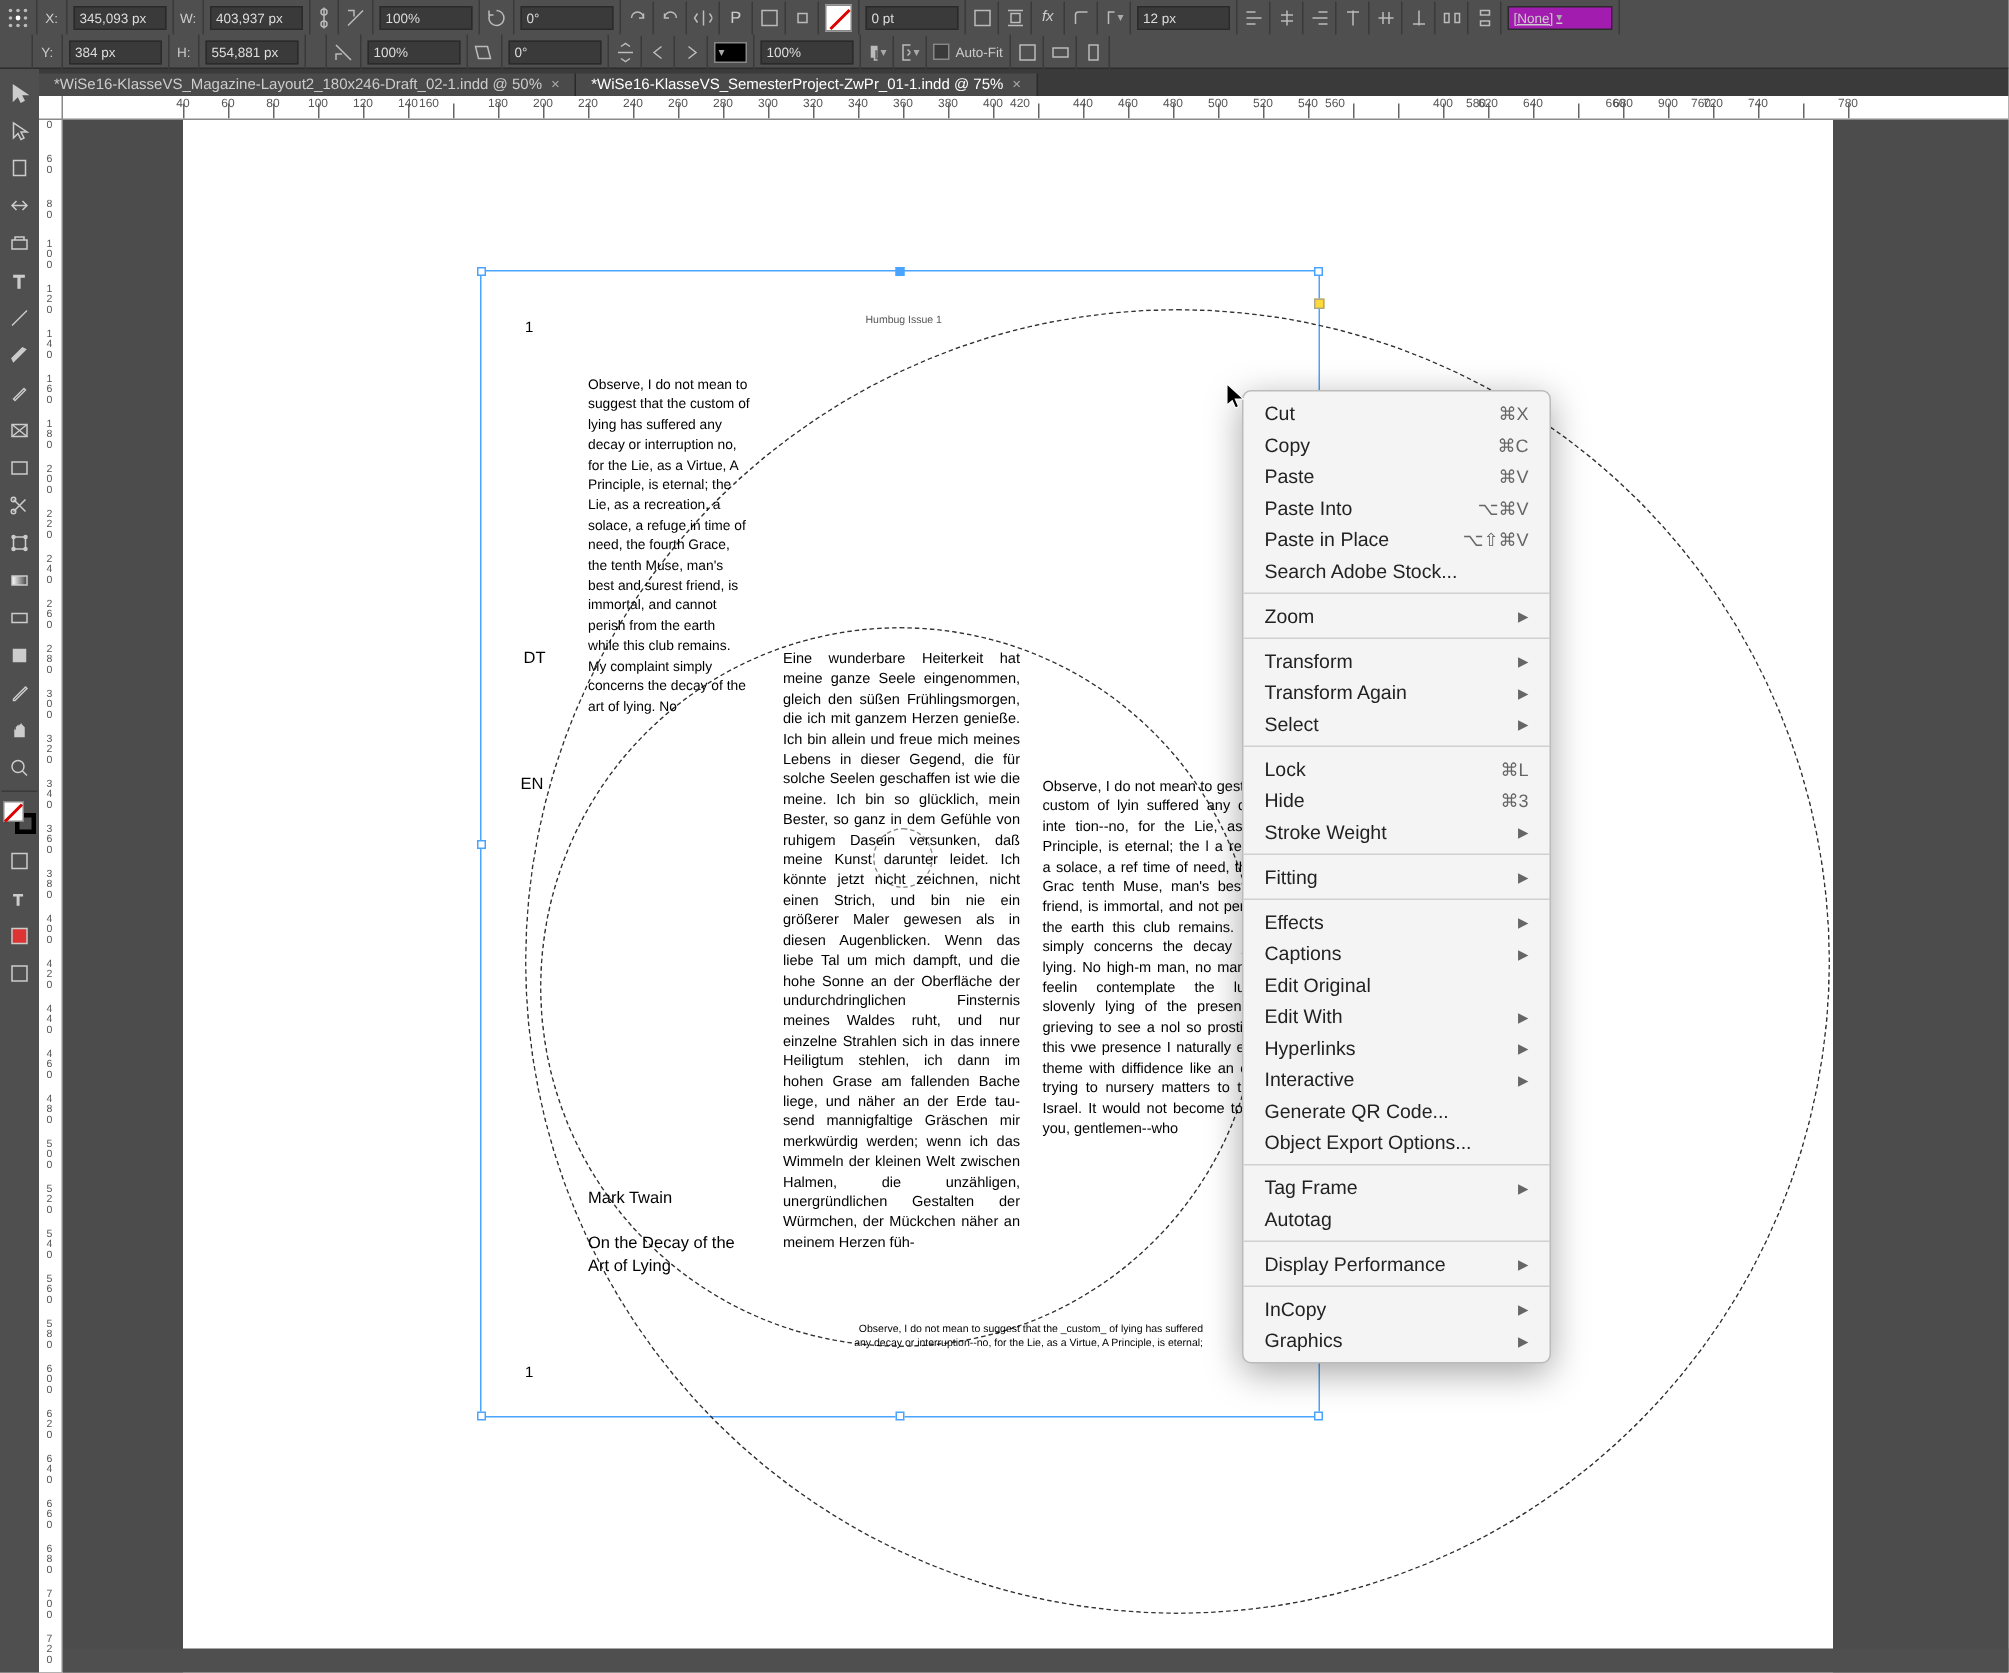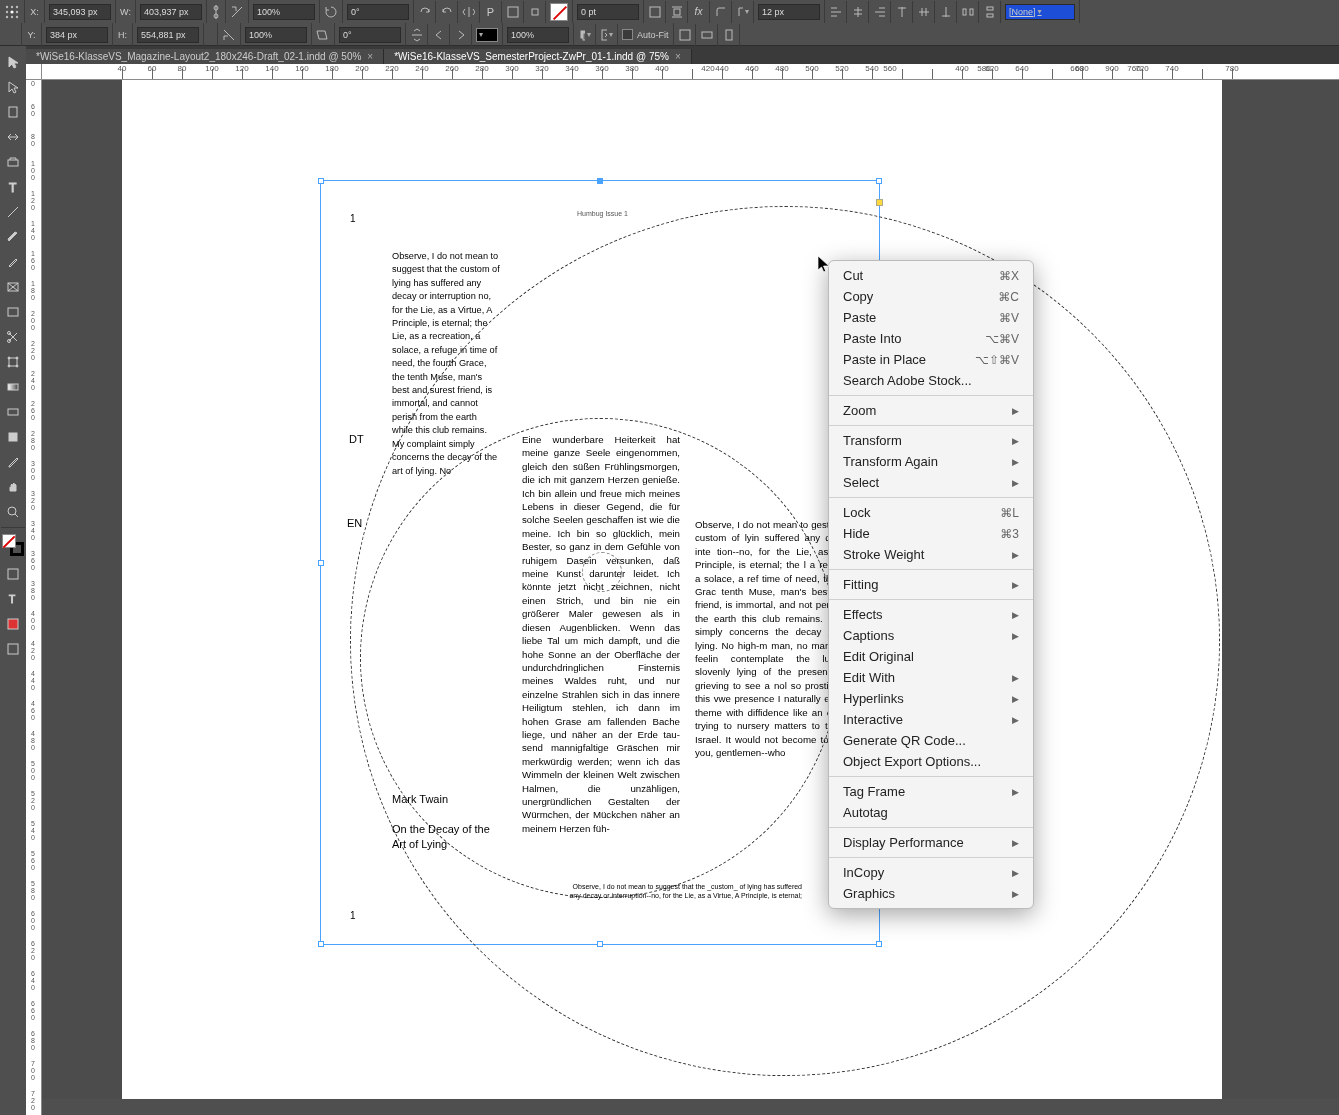--- a/index.html
+++ b/index.html
@@ -12,21 +12,21 @@
 #control-bar .cell.lbl { width: 20px; justify-content: center; }
 #control-bar input[type=text] { background: #3a3a3a; border: 1px solid #2a2a2a; color: #ddd; font-size: 9px; width: 62px; height: 16px; padding: 0 3px; }
 #control-bar .pctbox { width: 48px; }
 #control-bar .icon { width: 22px; height: 22px; display: flex; align-items: center; justify-content: center; }
 #control-bar .icon svg { stroke: #bbb; fill: none; stroke-width: 1; }
 #control-bar .dropdown-arrow::after { content: "▾"; color: #aaa; font-size: 8px; margin-left: 2px; }
 #control-bar .swatch-none { width: 18px; height: 18px; border: 1px solid #888; background: #fff; position: relative; }
 #control-bar .swatch-none::after { content: ""; position: absolute; left: -2px; right: -2px; top: 50%; border-top: 2px solid #d00; transform: rotate(-45deg); }
 #control-bar .swatch-black { width: 22px; height: 14px; background: #000; border: 1px solid #888; }
 #control-bar .checkbox { width: 11px; height: 11px; border: 1px solid #888; background: #3a3a3a; margin-right: 4px; }
-#control-bar .wide-dd { background: #1d4ed8; border: 1px solid #2a2a2a; height: 16px; width: 70px; display: flex; align-items: center; padding: 0 3px; color: #ccc; font-size: 9px; text-decoration: underline; }
+#control-bar .wide-dd { background: #a21caf; border: 1px solid #2a2a2a; height: 16px; width: 70px; display: flex; align-items: center; padding: 0 3px; color: #ccc; font-size: 9px; text-decoration: underline; }
 
 
 #tab-strip { position: absolute; top: 46px; left: 26px; right: 0; height: 18px; background: #3a3a3a; display: flex; align-items: flex-end; }
 #tab-strip .tab { font-size: 10px; color: #ccc; padding: 2px 10px; border-right: 1px solid #2a2a2a; background: #4a4a4a; }
 #tab-strip .tab.active { color: #fff; }
 #tab-strip .tab .close { margin-left: 6px; color: #aaa; cursor: pointer; }
 
 
 #toolbox { position: absolute; top: 46px; left: 0; width: 26px; bottom: 0; background: #4f4f4f; display: flex; flex-direction: column; align-items: center; padding-top: 4px; }
 #toolbox .tool { width: 24px; height: 24px; display: flex; align-items: center; justify-content: center; margin-bottom: 1px; }
@@ -485,21 +485,21 @@
       <div class="lbl" style="left: 110px;">60</div>
       <div class="tick major" style="left: 140px;"></div>
       <div class="lbl" style="left: 140px;">80</div>
       <div class="tick major" style="left: 170px;"></div>
       <div class="lbl" style="left: 170px;">100</div>
       <div class="tick major" style="left: 200px;"></div>
       <div class="lbl" style="left: 200px;">120</div>
       <div class="tick major" style="left: 230px;"></div>
       <div class="lbl" style="left: 230px;">140</div>
       <div class="tick major" style="left: 260px;"></div>
-      <div class="lbl" style="left: 260px;">160</div>
+      <div class="lbl" style="left: 244px;">160</div>
       <div class="tick major" style="left: 290px;"></div>
       <div class="lbl" style="left: 290px;">180</div>
       <div class="tick major" style="left: 320px;"></div>
       <div class="lbl" style="left: 320px;">200</div>
       <div class="tick major" style="left: 350px;"></div>
       <div class="lbl" style="left: 350px;">220</div>
       <div class="tick major" style="left: 380px;"></div>
       <div class="lbl" style="left: 380px;">240</div>
       <div class="tick major" style="left: 410px;"></div>
       <div class="lbl" style="left: 410px;">260</div>
@@ -511,21 +511,21 @@
       <div class="lbl" style="left: 500px;">320</div>
       <div class="tick major" style="left: 530px;"></div>
       <div class="lbl" style="left: 530px;">340</div>
       <div class="tick major" style="left: 560px;"></div>
       <div class="lbl" style="left: 560px;">360</div>
       <div class="tick major" style="left: 590px;"></div>
       <div class="lbl" style="left: 590px;">380</div>
       <div class="tick major" style="left: 620px;"></div>
       <div class="lbl" style="left: 620px;">400</div>
       <div class="tick major" style="left: 650px;"></div>
-      <div class="lbl" style="left: 666px;">420</div>
+      <div class="lbl" style="left: 638px;">420</div>
       <div class="tick major" style="left: 680px;"></div>
       <div class="lbl" style="left: 680px;">440</div>
       <div class="tick major" style="left: 710px;"></div>
       <div class="lbl" style="left: 710px;">460</div>
       <div class="tick major" style="left: 740px;"></div>
       <div class="lbl" style="left: 740px;">480</div>
       <div class="tick major" style="left: 770px;"></div>
       <div class="lbl" style="left: 770px;">500</div>
       <div class="tick major" style="left: 800px;"></div>
       <div class="lbl" style="left: 800px;">520</div>

